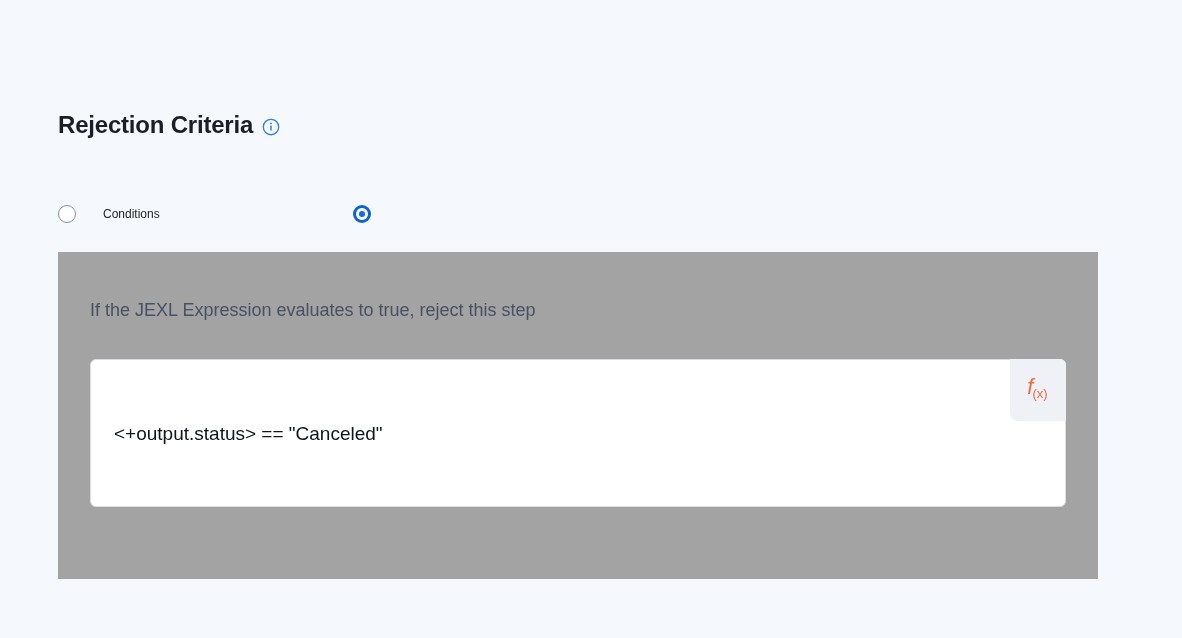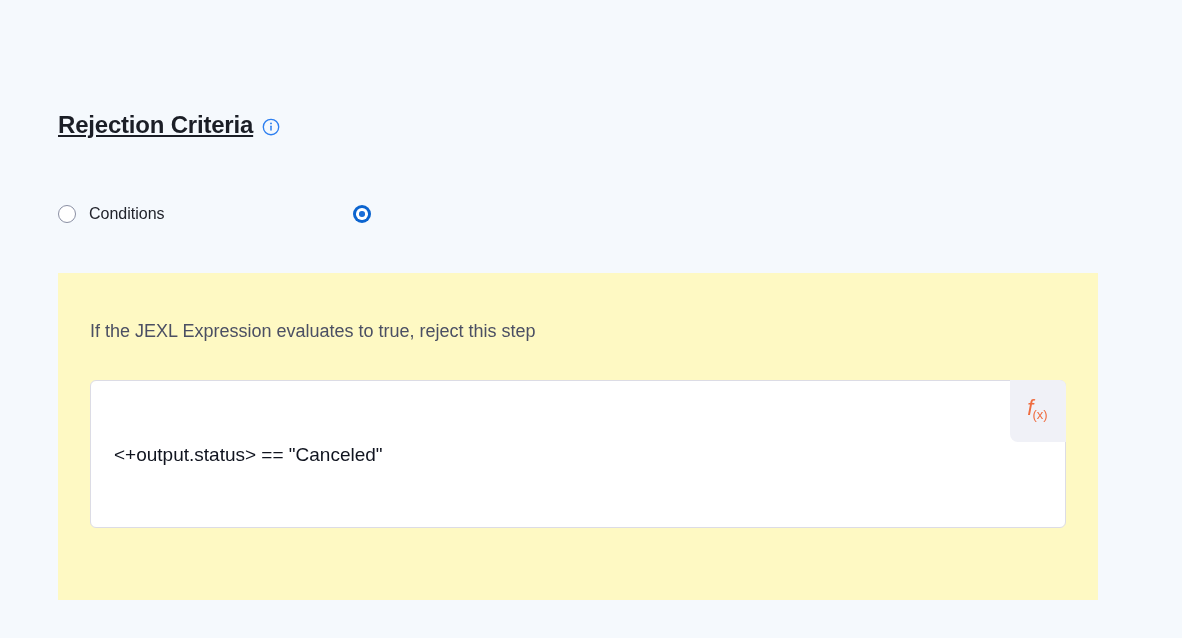--- a/index.html
+++ b/index.html
@@ -26,21 +26,20 @@
     gap: 9px;
     height: 34px;
   }
   #section-title {
     font-size: 24px;
     font-weight: bold;
     color: #1b1e26;
     letter-spacing: -0.2px;
     line-height: 34px;
     white-space: nowrap;
-    text-decoration: underline;
   }
   .info-icon {
     width: 18px;
     height: 18px;
     display: inline-block;
     flex: 0 0 auto;
     position: relative;
     top: 2px;
   }
 
@@ -91,35 +90,35 @@
     content: "";
     position: absolute;
     left: 6.2px;
     top: 6.2px;
     width: 5.6px;
     height: 5.6px;
     border-radius: 50%;
     background: #1a6ed8;
   }
   .radio-label {
-    margin-left: 13px;
-    font-size: 16px;
+    margin-left: 27px;
+    font-size: 12px;
     color: #22242c;
     white-space: nowrap;
     line-height: 32px;
   }
 
   
   #criteria-card {
     position: absolute;
     left: 58px;
-    top: 273px;
+    top: 252px;
     width: 1040px;
     height: 327px;
-    background: #fef9c3;
+    background: #a3a3a3;
   }
 
   #card-description {
     position: absolute;
     left: 32px;
     top: 45px;
     font-size: 18px;
     color: #4b4f63;
     white-space: nowrap;
     line-height: 26px;

